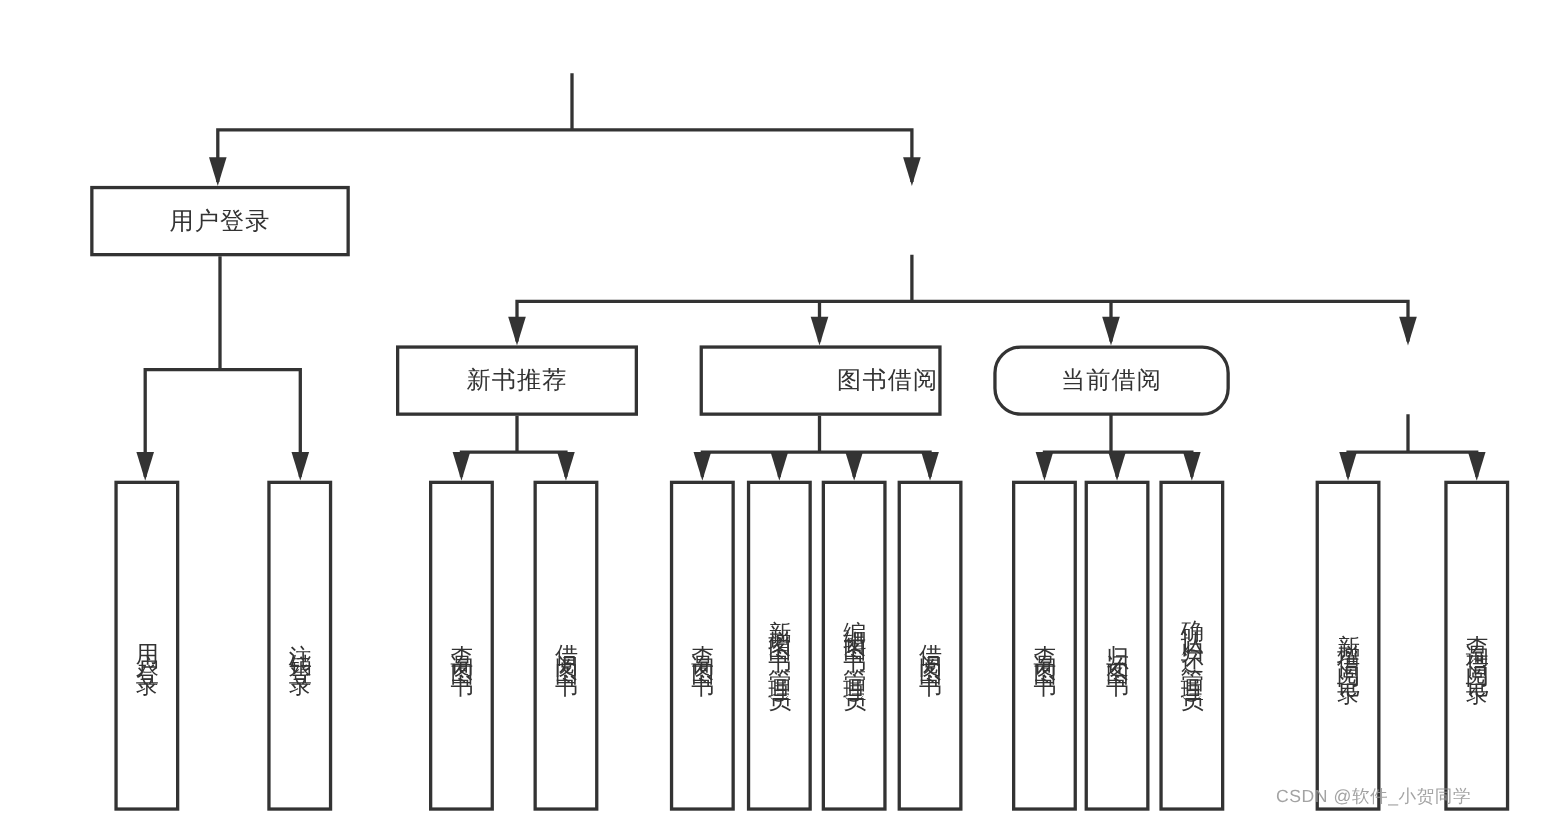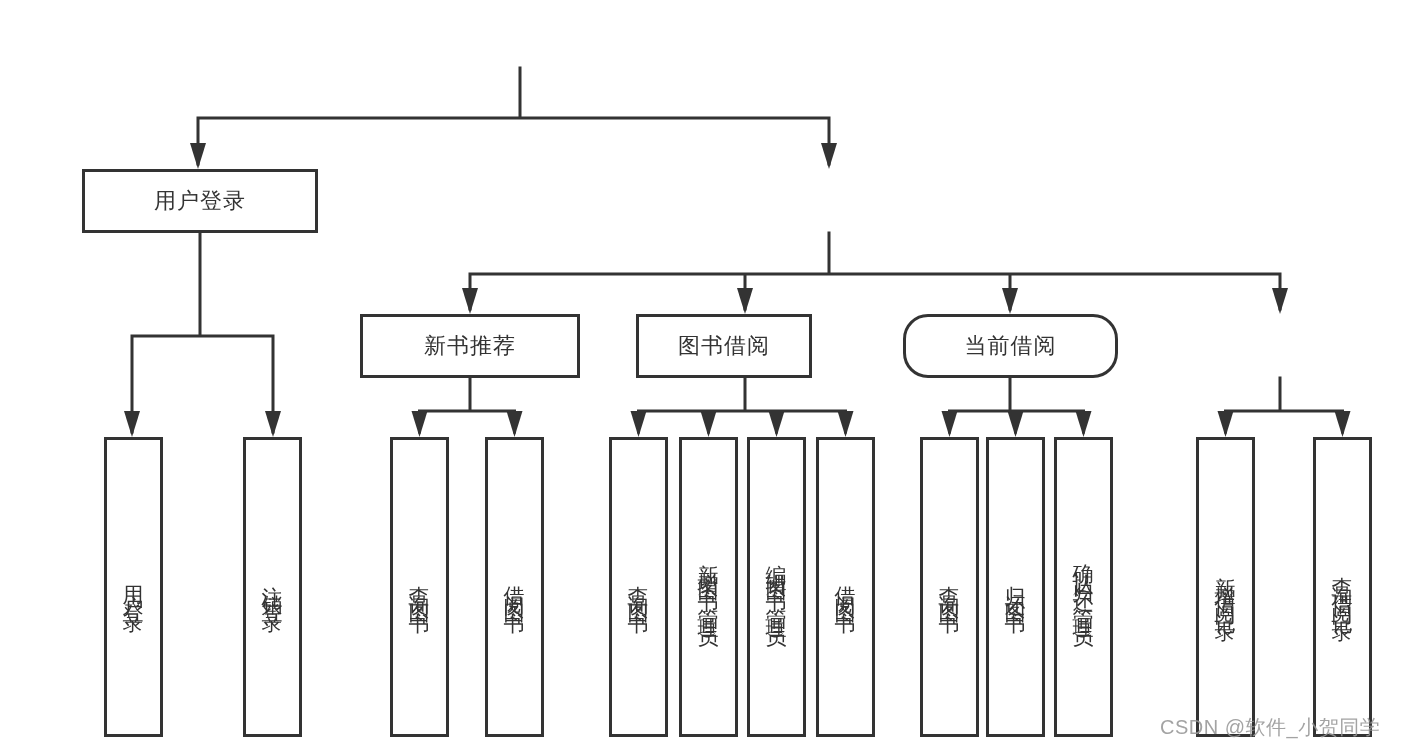--- a/index.html
+++ b/index.html
@@ -33,21 +33,21 @@
     font-size:21px;
     letter-spacing:9px;
     line-height:1;
     white-space:nowrap;
   }
   
   .n-root   { left:20px;   top:13px;  width:1000px; height:55px; }
   .n-login  { left:82px;   top:169px; width:236px;  height:64px; }
   .n-mgmt   { left:712px;  top:169px; width:234px;  height:64px; }
   .n-l3-0   { left:360px;  top:314px; width:220px;  height:64px; }
-  .n-l3-1   { left:636px;  top:314px; width:176px;  height:64px; }
+  .n-l3-1   { left:636px;  top:314px; width:220px;  height:64px;justify-content:flex-end; }
   .n-l3-2   { left:903px;  top:314px; width:215px;  height:64px;border-radius:25px; }
   .n-l3-3   { left:1172px; top:314px; width:216px;  height:64px; }
   .leaf     { top:437px; width:59px; height:300px; }
   .lf-0  { left:104px; }
   .lf-1  { left:243px; }
   .lf-2  { left:390px; }
   .lf-3  { left:485px; }
   .lf-4  { left:609px; }
   .lf-5  { left:679px; }
   .lf-6  { left:747px; }
@@ -55,21 +55,21 @@
   .lf-8  { left:920px; }
   .lf-9  { left:986px; }
   .lf-10 { left:1054px; }
   .lf-11 { left:1196px; }
   .lf-12 { left:1313px; }
   .watermark {
     position:absolute;
     left:1160px; top:714px;
     width:245px;
     color:rgba(150,150,150,0.88);
-    font-size:20px;
+    font-size:16px;
     letter-spacing:0.5px;
     white-space:nowrap;
     z-index:3;
   }
 </style>
 </head>
 <body>
 
 <div id="canvas">
 

